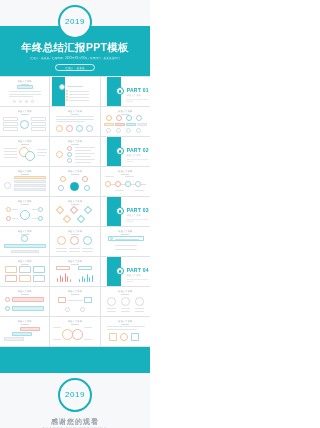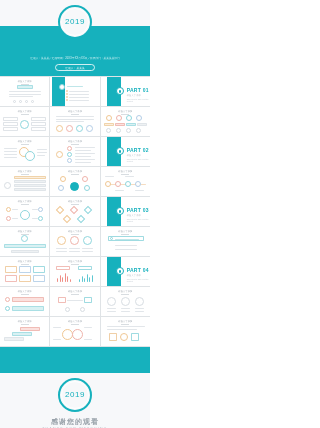--- a/index.html
+++ b/index.html
@@ -131,20 +131,21 @@
 <body>
 
 <div class="page">
 
   <div class="hero">
     <div class="hero-band"></div>
     <div class="hero-ring">
       <span class="hero-year">2019</span>
     </div>
     <div class="hero-ring-inner"></div>
+    <div class="hero-title">年终总结汇报PPT模板</div>
     <div class="hero-sub">汇报人：某某某／汇报时间：20XX年XX月XX日／所属部门：某某某某部门</div>
     <div class="hero-btn">汇报人：某某某</div>
   </div>
 
   <div class="grid">
 
     <div class="slide">
       <div class="sl-title">标题文字添加</div>
       <div class="box fill-teal" style="left:17px;top:8px;width:16px;height:3.5px;"></div>
       <div class="ln" style="left:9px;top:14px;width:32px;"></div>

